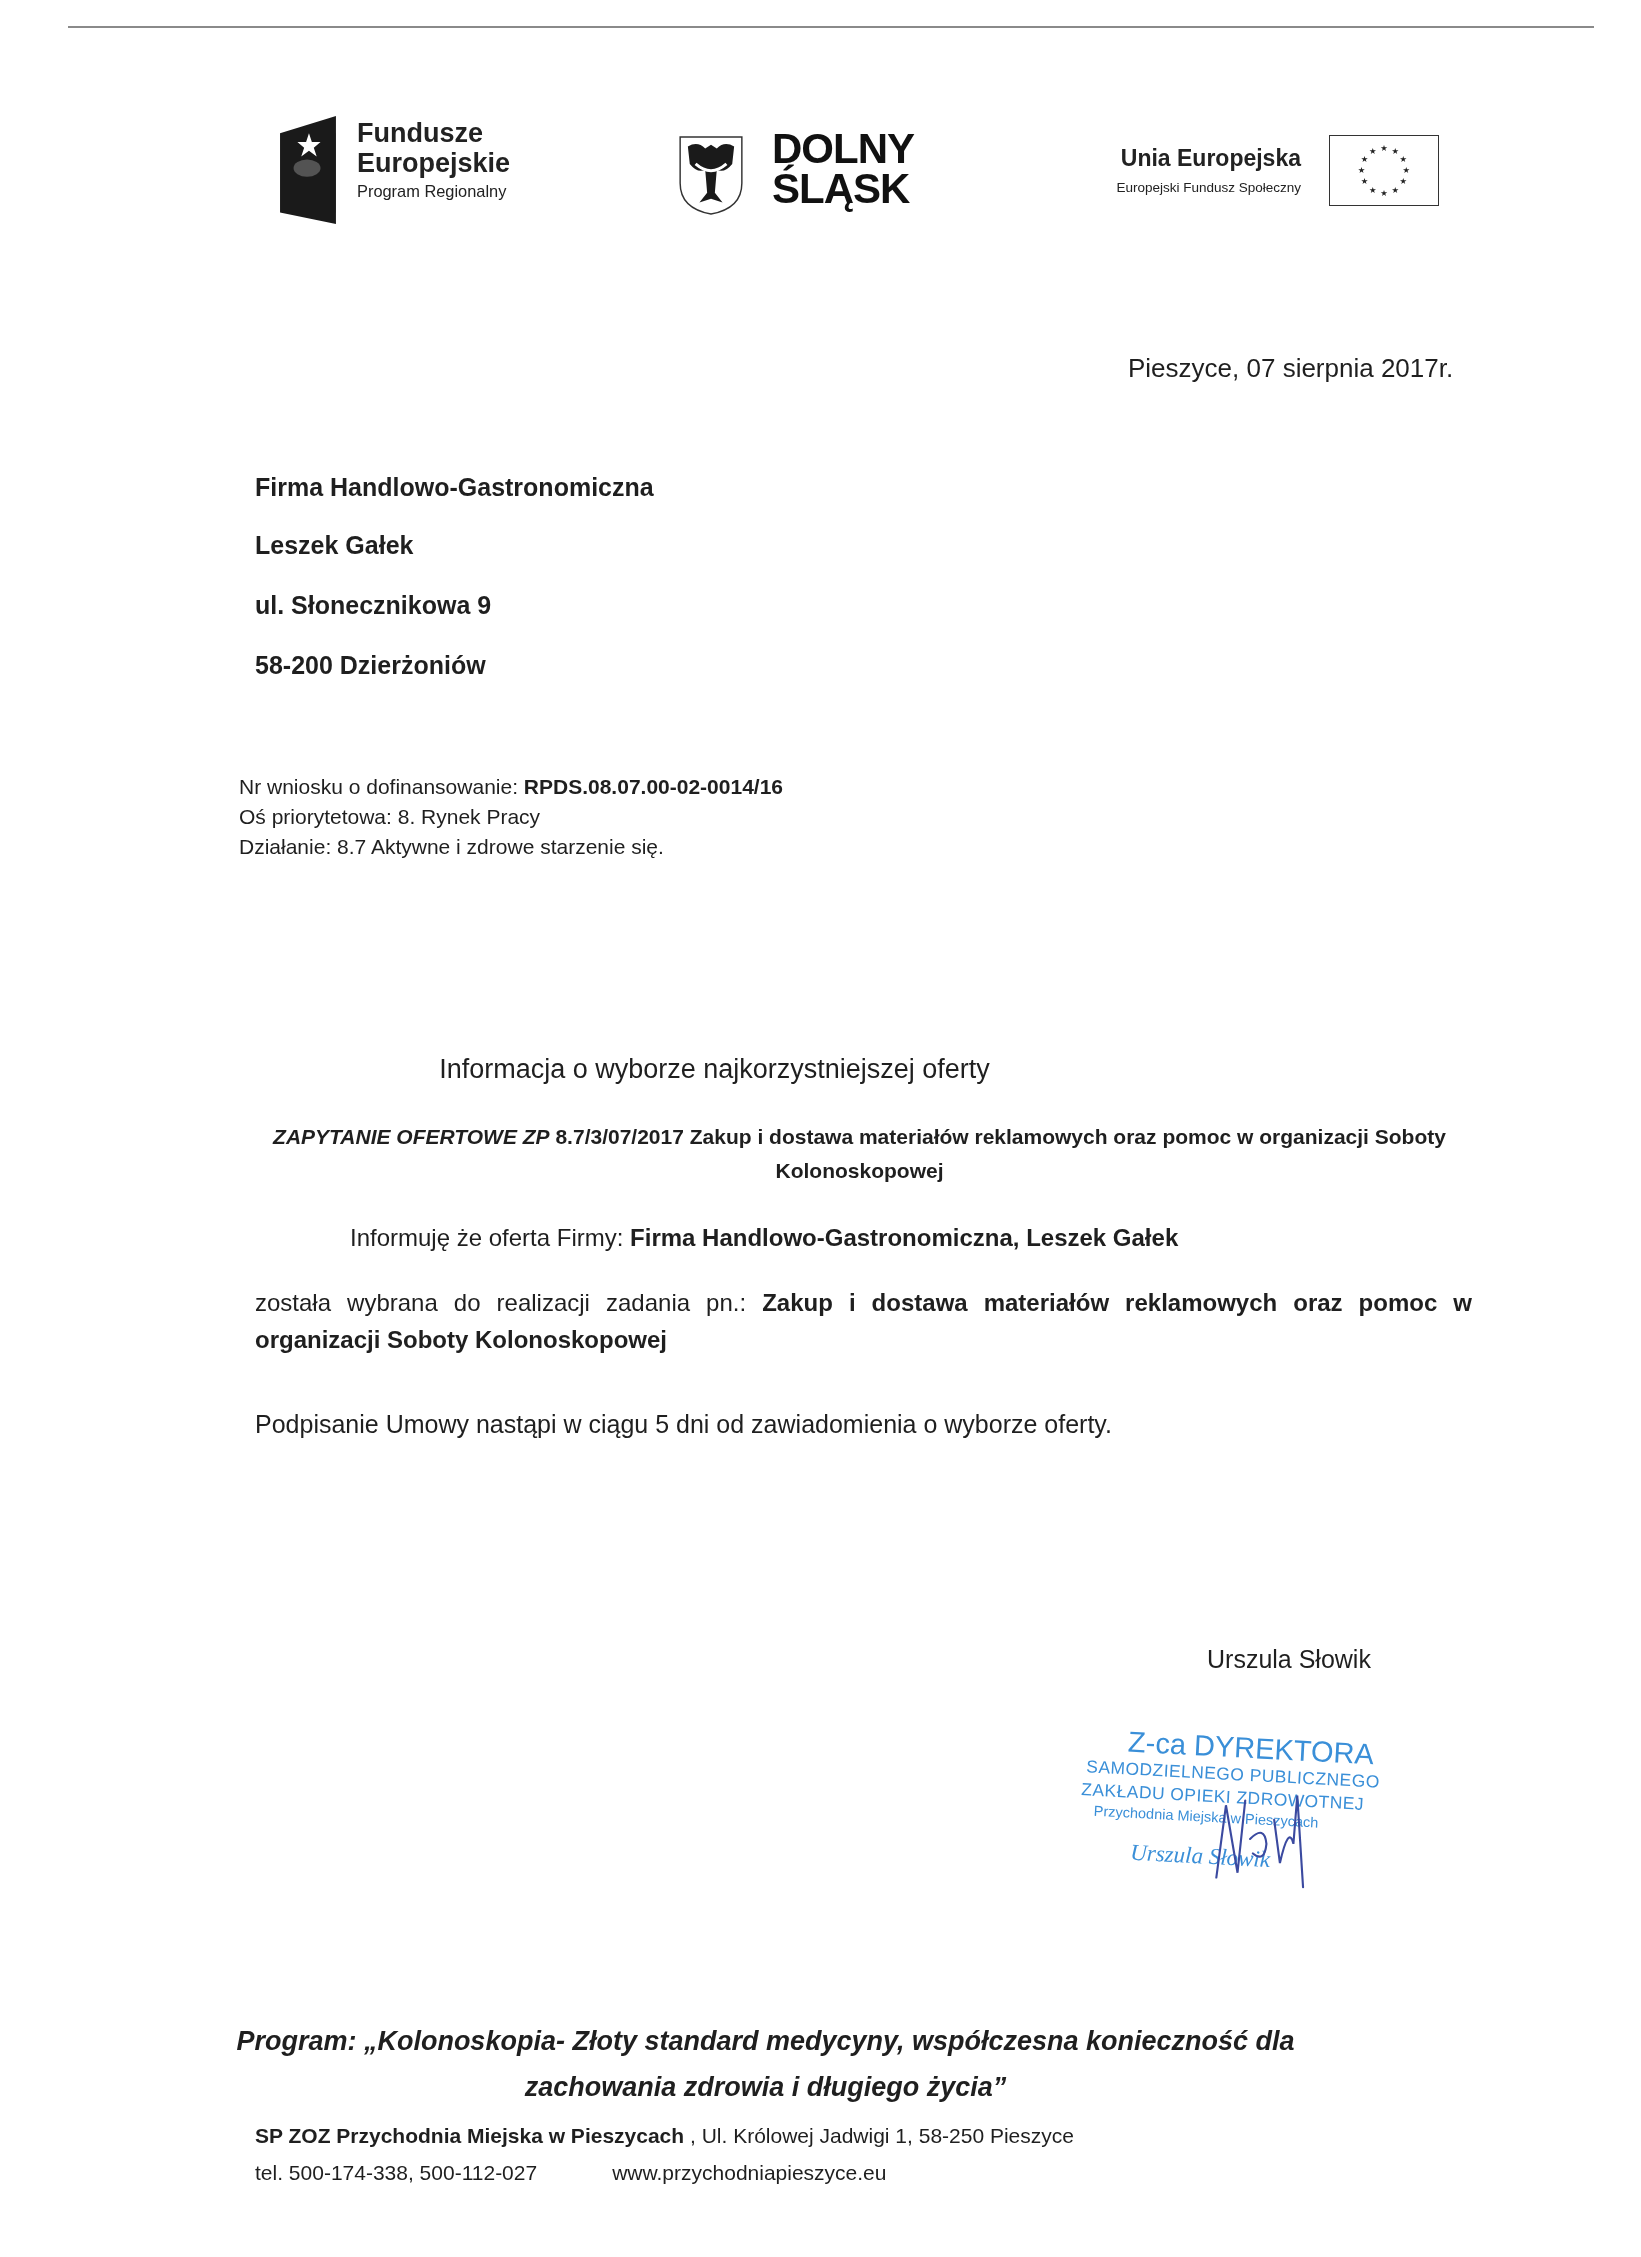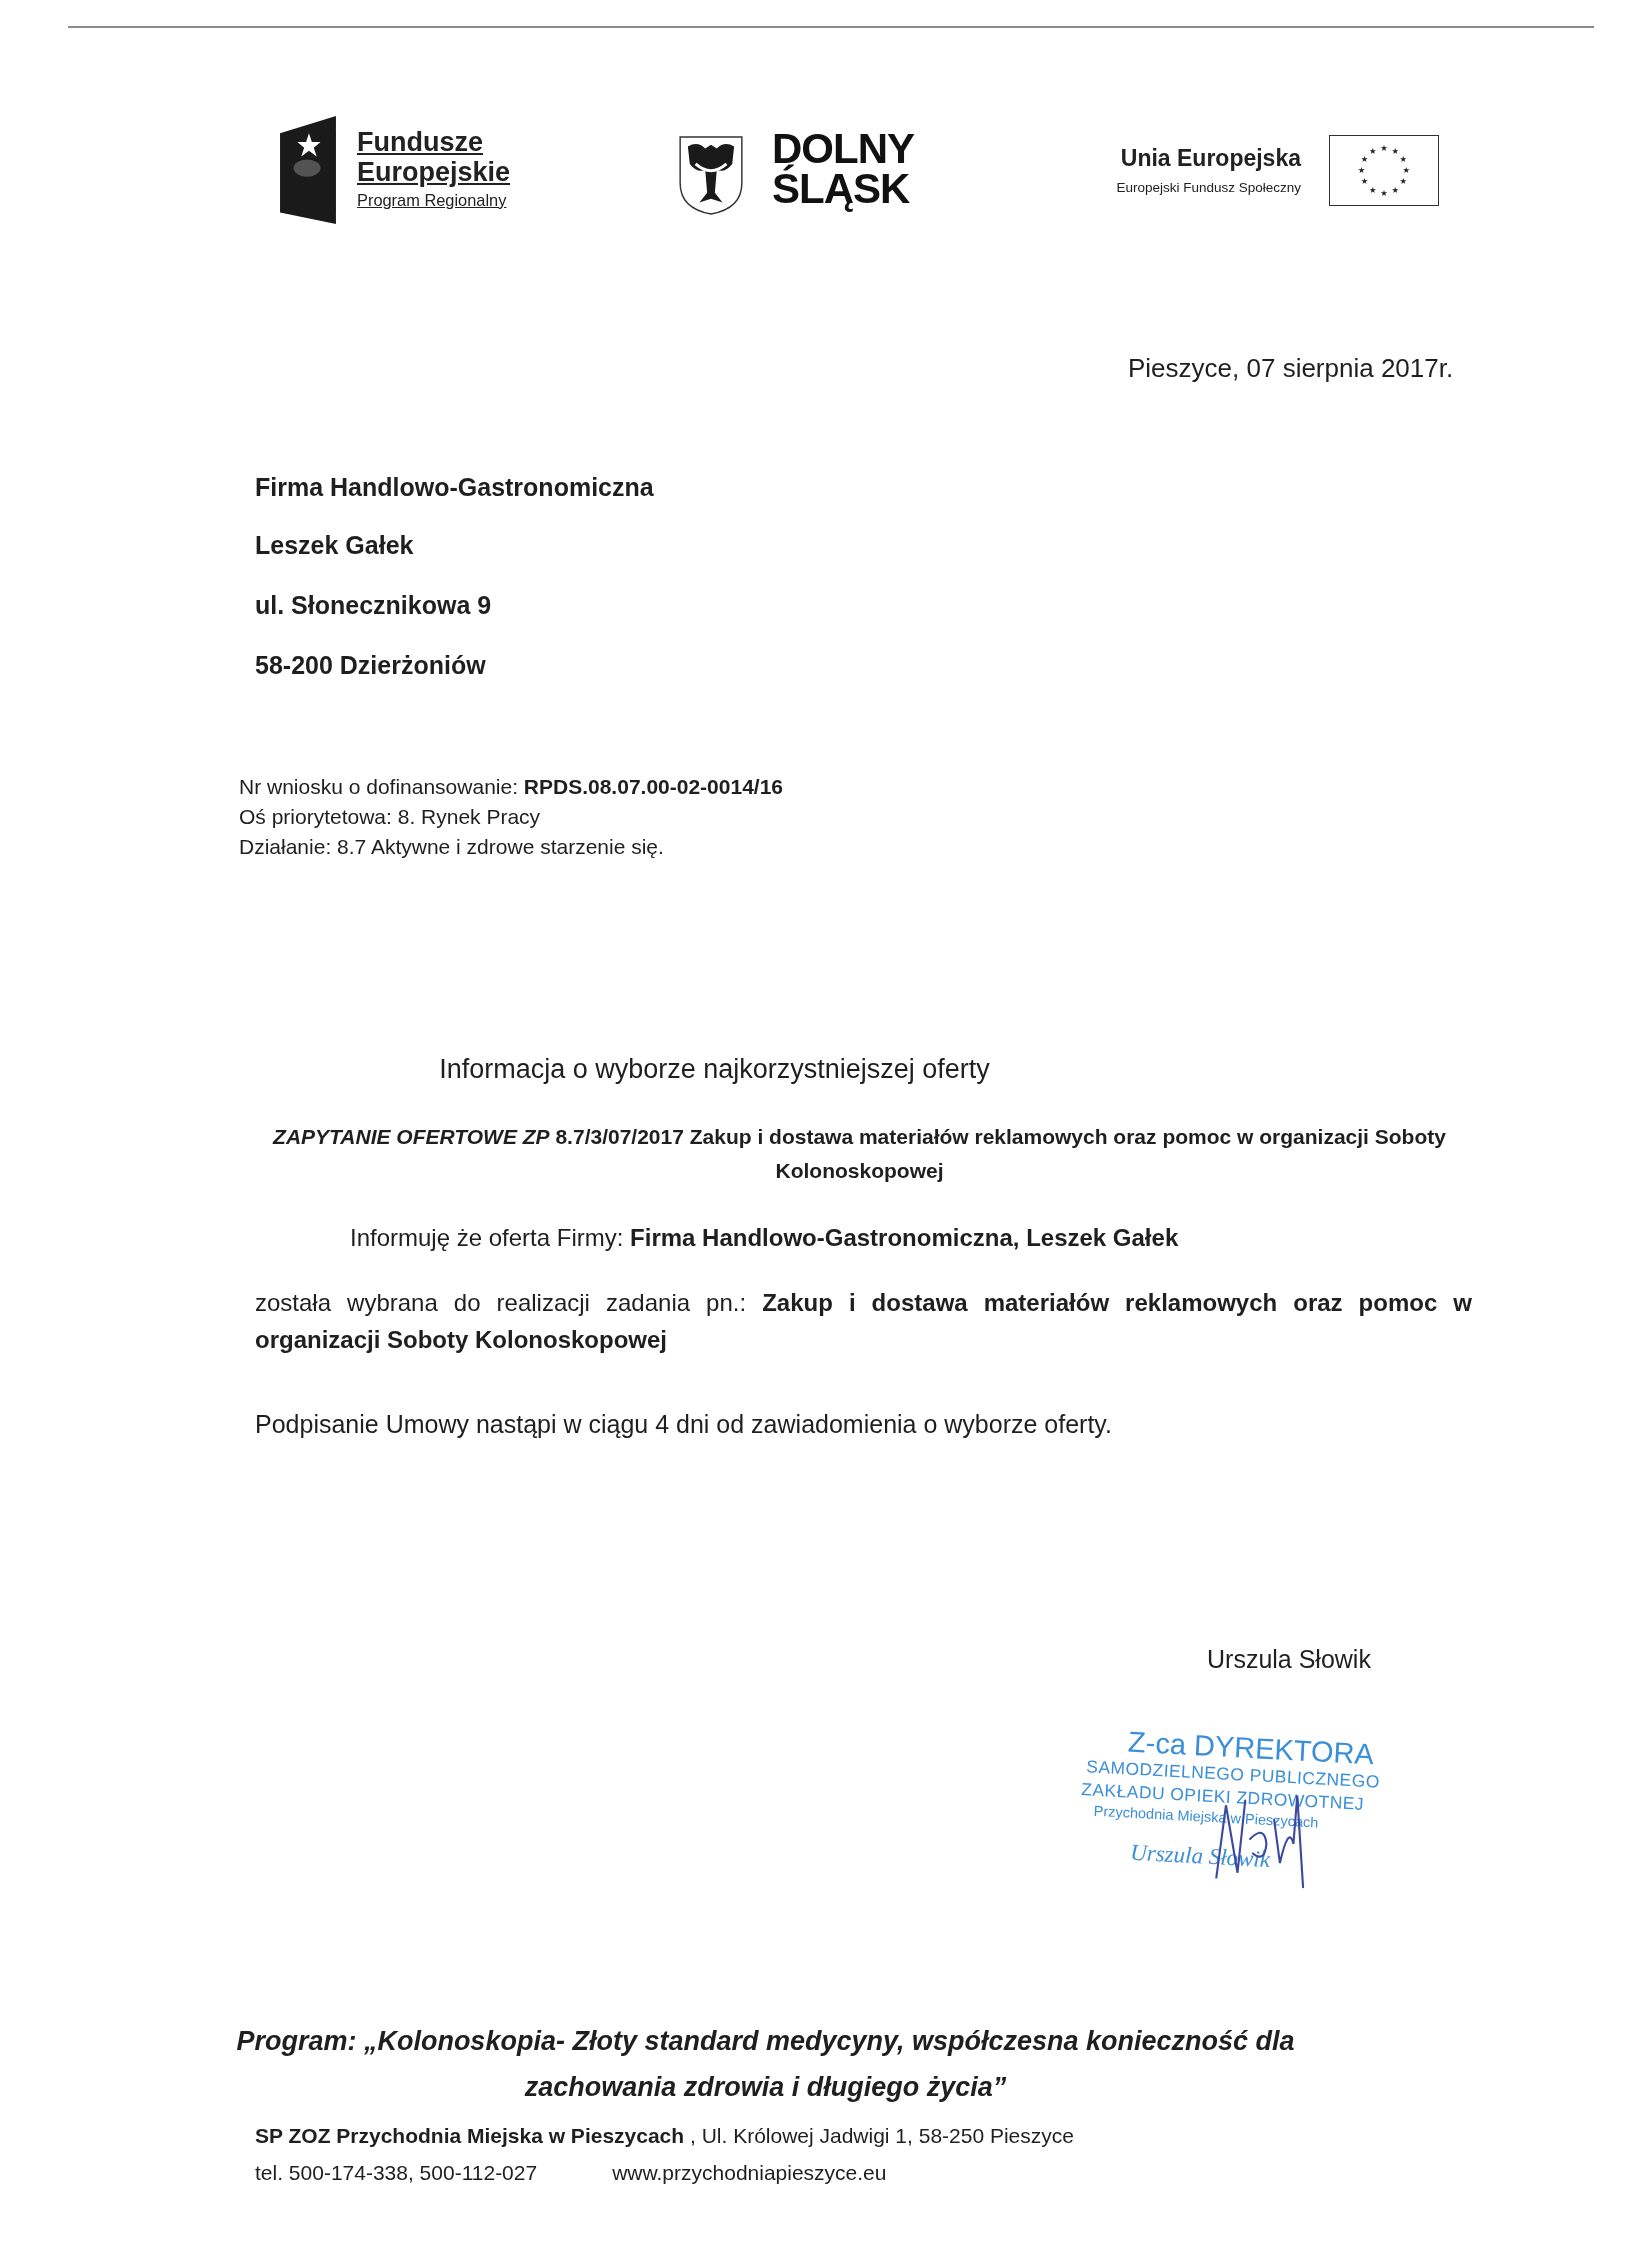--- a/index.html
+++ b/index.html
@@ -3,21 +3,21 @@
 <meta charset="utf-8">
 <style>
   html, body { margin:0; padding:0; }
   body { width:1641px; height:2257px; background:#ffffff; position:relative; overflow:hidden;
          font-family:"Liberation Sans", sans-serif; color:#1f1f1f; }
   .abs { position:absolute; white-space:nowrap; }
   .topline { position:absolute; left:68px; top:26px; width:1526px; height:1.9px; background:#8a8a8a; }
 
   
   .fe-icon { position:absolute; left:280px; top:116px; width:56px; height:108px; }
-  .fe-text { position:absolute; left:357px; top:129px; line-height:1; color:#222;text-decoration:underline; }
+  .fe-text { position:absolute; left:357px; top:120px; line-height:1; color:#222; }
   .fe-t1 { font-size:27px; font-weight:bold; display:block; margin-bottom:2.9px; }
   .fe-t2 { font-size:16.4px; display:block; margin-top:5.8px; }
   .ds-crest { position:absolute; left:678px; top:135px; width:66px; height:81px; }
   .ds-text { position:absolute; left:772px; top:129px; font-size:42px; font-weight:bold; line-height:0.95; color:#111; letter-spacing:-1px; }
   .eu-text { position:absolute; right:340px; top:145px; text-align:right; color:#222; }
   .eu-t1 { font-size:23px; font-weight:bold; display:block; }
   .eu-t2 { font-size:13.5px; display:block; margin-top:7.7px; }
   .eu-flag { position:absolute; left:1329px; top:135px; width:110px; height:71px; border:1.9px solid #333; box-sizing:border-box; }
 
   .date { left:1128px; top:353px; font-size:26px; }
@@ -100,21 +100,21 @@
   <div>Działanie: 8.7 Aktywne i zdrowe starzenie się.</div>
 </div>
 
 <div class="abs title">Informacja  o wyborze najkorzystniejszej oferty</div>
 <div class="abs zap"><i>ZAPYTANIE OFERTOWE ZP</i><span> 8.7/3/07/2017  Zakup i dostawa materiałów reklamowych oraz pomoc w organizacji Soboty Kolonoskopowej</span></div>
 
 <div class="abs informuje"><span>Informuję że oferta Firmy:  </span><b>Firma Handlowo-Gastronomiczna, Leszek Gałek</b></div>
 
 <div class="abs wybrana"><span>została wybrana do realizacji zadania pn.:  </span><b>Zakup i dostawa materiałów reklamowych oraz pomoc w organizacji Soboty Kolonoskopowej</b></div>
 
-<div class="abs podp">Podpisanie Umowy nastąpi w ciągu 4 dni od zawiadomienia o wyborze oferty.</div>
+<div class="abs podp">Podpisanie Umowy nastąpi w ciągu 5 dni od zawiadomienia o wyborze oferty.</div>
 
 <div class="abs signame">Urszula Słowik</div>
 <div class="stamp">
   <div class="s1">Z-ca DYREKTORA</div>
   <div class="s2">SAMODZIELNEGO PUBLICZNEGO</div>
   <div class="s3">ZAKŁADU OPIEKI ZDROWOTNEJ</div>
   <div class="s4">Przychodnia Miejska w Pieszycach</div>
   <div class="s5">Urszula Słowik</div>
 </div>
 <svg class="signature" viewBox="0 0 140 110">

